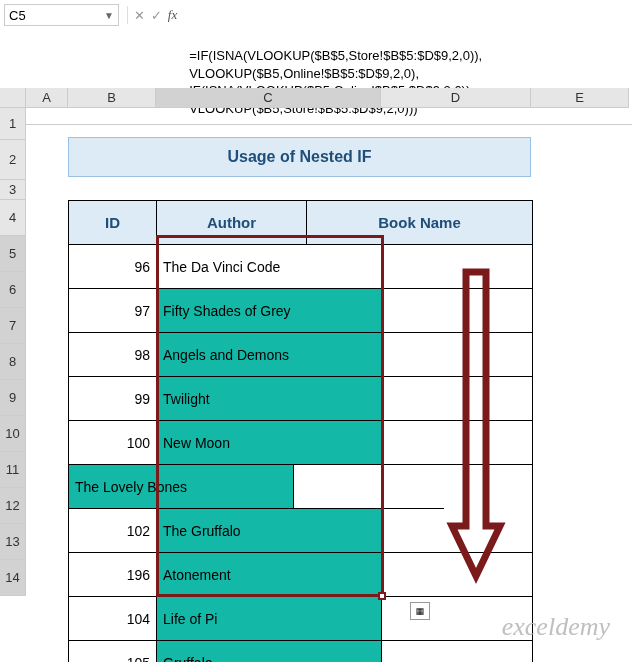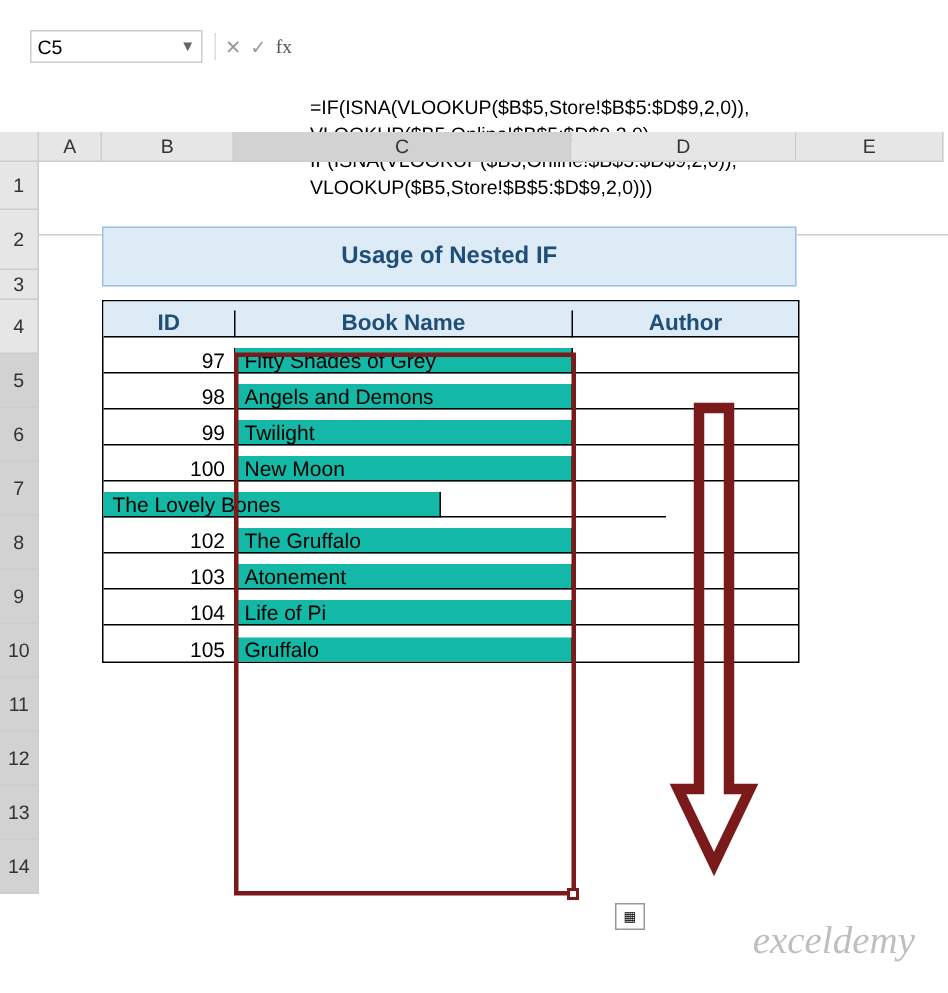--- a/index.html
+++ b/index.html
@@ -1,24 +1,24 @@
 <!DOCTYPE html>
 <html><head>
   <meta charset="utf-8">
   <style>
     * { box-sizing: border-box; margin: 0; padding: 0; }
     body { font-family: 'Segoe UI', Arial, sans-serif; font-size: 13px; background: #fff; width: 632px; height: 662px; position: relative; overflow: hidden; }
     
-    .formula-bar { display: flex; align-items: flex-start; border-bottom: 1px solid #ccc; padding: 20px; background: #fff; }
+    .formula-bar { display: flex; align-items: flex-start; border-bottom: 1px solid #ccc; padding: 4px; background: #fff; }
     .name-box { display: flex; align-items: center; border: 1px solid #ccc; height: 22px; padding: 0 4px; width: 115px; background: #fff; }
     .name-box-text { flex: 1; font-size: 13px; }
     .name-box-chevron { color: #666; font-size: 10px; }
     .fx-controls { display: flex; align-items: center; gap: 6px; padding: 0 8px; color: #999; height: 22px; }
     .fx-controls .divider { width: 1px; height: 18px; background: #ddd; }
-    .fx-label { font-family: 'Times New Roman', serif; color: #555; }
+    .fx-label { font-style: italic; font-family: 'Times New Roman', serif; color: #555; }
     .formula-text { flex: 1; font-size: 13px; line-height: 1.35; padding: 3px 4px; white-space: pre-line; margin-top: 40px; }
     
     .corner-gap { position: absolute; top: 88px; left: 0; width: 26px; height: 20px; background: #e6e6e6; border-right: 1px solid #ccc; border-bottom: 1px solid #ccc; }
     .col-headers { position: absolute; top: 88px; left: 26px; display: flex; height: 20px; }
     .col-header { background: #e6e6e6; border-right: 1px solid #ccc; border-bottom: 1px solid #ccc; display: flex; align-items: center; justify-content: center; color: #333; font-size: 13px; }
     .col-header.active { background: #d2d2d2; }
     .col-A { width: 42px; }
     .col-B { width: 88px; }
     .col-C { width: 225px; }
     .col-D { width: 150px; }
@@ -27,24 +27,24 @@
     .row-headers { position: absolute; top: 108px; left: 0; width: 26px; }
     .row-header { background: #e6e6e6; border-right: 1px solid #ccc; border-bottom: 1px solid #ccc; display: flex; align-items: center; justify-content: center; color: #333; font-size: 13px; }
     .row-header.active { background: #d2d2d2; }
     .rh-1 { height: 32px; }
     .rh-2 { height: 40px; }
     .rh-3 { height: 20px; }
     .rh-n { height: 36px; }
     
     .grid { position: absolute; top: 108px; left: 26px; }
     
-    .title-cell { position: absolute; top: 43px; left: 42px; width: 463px; height: 40px; background: #ddebf7; border: 1px solid #9bc2e6; display: flex; align-items: center; justify-content: center; font-weight: bold; font-size: 16px; color: #1f4e78; }
+    .title-cell { position: absolute; top: 29px; left: 42px; width: 463px; height: 40px; background: #ddebf7; border: 1px solid #9bc2e6; display: flex; align-items: center; justify-content: center; font-weight: bold; font-size: 16px; color: #1f4e78; }
     
     .data-table { position: absolute; top: 92px; left: 42px; border: 1px solid #000; }
-    .data-row { display: flex; height: 24px; align-items: flex-end; }
+    .data-row { display: flex; height: 44px; }
     .data-cell { border-right: 1px solid #000; border-bottom: 1px solid #000; display: flex; align-items: center; padding: 0 6px; font-size: 14px; }
     .data-row:last-child .data-cell { border-bottom: none; }
     .data-cell:last-child { border-right: none; }
     .dc-id { width: 88px; justify-content: flex-end; }
     .dc-book { width: 225px; }
     .dc-author { width: 150px; }
     .header-row { background: #ddebf7; font-weight: bold; }
     .header-row .data-cell { justify-content: center; color: #1f4e78; font-size: 15px; }
     .sel-cell { background: #14b8a6; }
     
@@ -102,22 +102,27 @@
   <div class="row-header rh-n active">13</div>
   <div class="row-header rh-n active">14</div>
 </div>
 
 <div class="grid">
   <div class="title-cell">Usage of Nested IF</div>
 
   <div class="data-table">
     <div class="data-row header-row">
       <div class="data-cell dc-id">ID</div>
+      <div class="data-cell dc-author">Author</div>
       <div class="data-cell dc-book">Book Name</div>
-      <div class="data-cell dc-author">Author</div>
+    </div>
+    <div class="data-row">
+      <div class="data-cell dc-id">96</div>
+      <div class="data-cell dc-book sel-cell" style="background:#fff;">The Da Vinci Code</div>
+      <div class="data-cell dc-author"></div>
     </div>
     <div class="data-row">
       <div class="data-cell dc-id">97</div>
       <div class="data-cell dc-book sel-cell">Fifty Shades of Grey</div>
       <div class="data-cell dc-author"></div>
     </div>
     <div class="data-row">
       <div class="data-cell dc-id">98</div>
       <div class="data-cell dc-book sel-cell">Angels and Demons</div>
       <div class="data-cell dc-author"></div>
@@ -135,21 +140,21 @@
     <div class="data-row">
       <div class="data-cell dc-book sel-cell">The Lovely Bones</div>
       <div class="data-cell dc-author"></div>
     </div>
     <div class="data-row">
       <div class="data-cell dc-id">102</div>
       <div class="data-cell dc-book sel-cell">The Gruffalo</div>
       <div class="data-cell dc-author"></div>
     </div>
     <div class="data-row">
-      <div class="data-cell dc-id">103</div>
+      <div class="data-cell dc-id">196</div>
       <div class="data-cell dc-book sel-cell">Atonement</div>
       <div class="data-cell dc-author"></div>
     </div>
     <div class="data-row">
       <div class="data-cell dc-id">104</div>
       <div class="data-cell dc-book sel-cell">Life of Pi</div>
       <div class="data-cell dc-author"></div>
     </div>
     <div class="data-row">
       <div class="data-cell dc-id">105</div>

